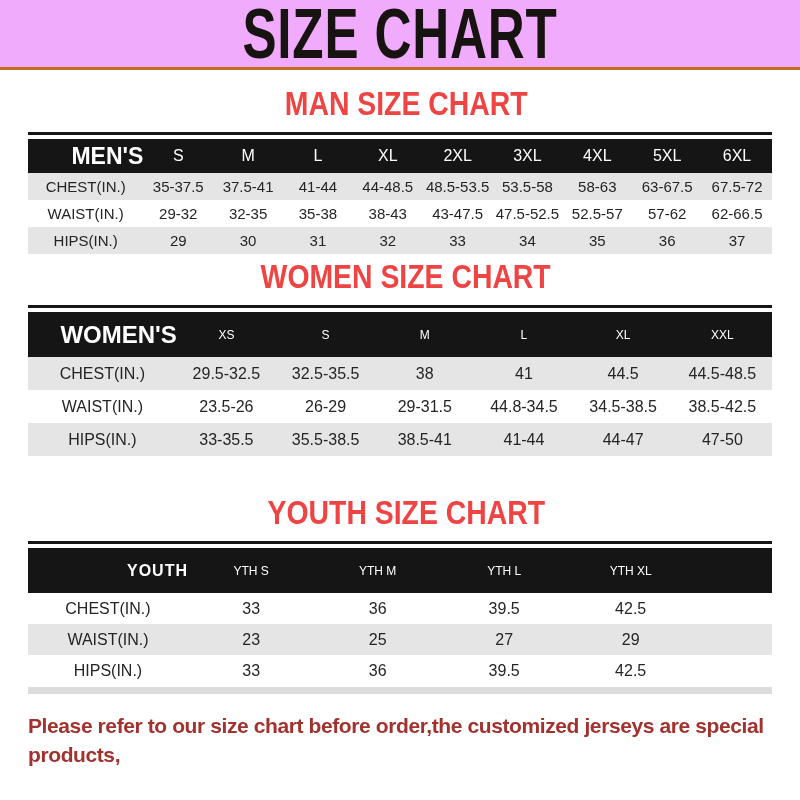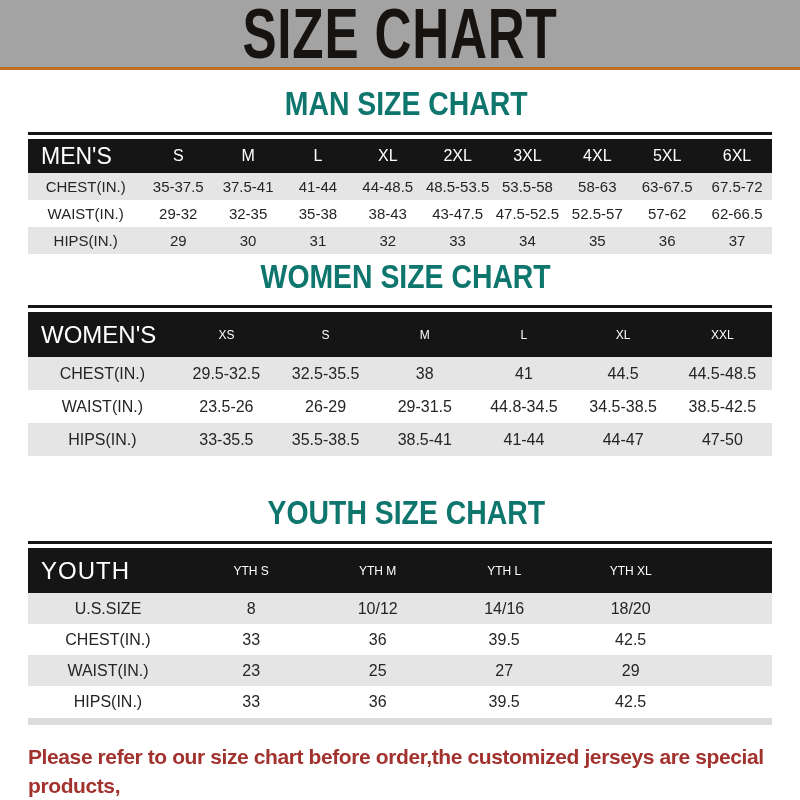--- a/index.html
+++ b/index.html
@@ -1,56 +1,56 @@
 <!DOCTYPE html>
 <html><head>
 <meta charset="utf-8">
 <style>
   * { margin:0; padding:0; box-sizing:border-box; }
   html,body { width:800px; height:800px; overflow:hidden; background:#ffffff;
               font-family:"Liberation Sans", sans-serif; }
 
   
-  .banner { height:70px; background:#a3a3a3; display:flex; align-items:center;
+  .banner { height:70px; background:#f0abfc; display:flex; align-items:center;
             justify-content:center; border-bottom:3px solid #C06E21; }
   .banner-title { font-weight:bold; font-size:64px; color:#161311;
                   transform:scale(0.80,1.10); letter-spacing:1px; white-space:nowrap; }
 
   
-  .section-title { text-align:center; font-weight:bold; color:#0f766e;padding-left:12px; }
+  .section-title { text-align:center; font-weight:bold; color:#ef4444;padding-left:12px; }
   .section-title .cond { display:inline-block; font-size:33px; transform:scaleX(0.86);
                          letter-spacing:0px; white-space:nowrap; }
   .st-1 { margin-top:15px; }
   .st-2 { margin-top:4px; }
   .st-3 { margin-top:38px; }
 
   .thin-line { width:744px; height:3px; background:#161616; margin:9px auto 4px auto; }
 
   
   table.size-table { width:744px; margin:0 auto; border-collapse:collapse;
                      table-layout:fixed; }
   table.size-table thead tr { background:#151515; color:#ffffff; }
-  th.hdr-label { text-align:left; padding-left:13px; font-weight:normal; white-space:nowrap; }
+  th.hdr-label { text-align:right; padding-left:13px; font-weight:bold; white-space:nowrap; }
   th.col-hdr   { font-weight:normal; text-align:center; }
   tbody td { text-align:center; color:#252525; white-space:nowrap; }
   td.row-label { }
   tr.stripe { background:#E5E5E5; }
   th.spacer, td.spacer-cell { }
 
   
   table.men thead tr { height:34px; }
   table.men th.hdr-label { font-size:23px; width:15.5%; }
   table.men th.col-hdr { font-size:16px; }
   table.men tbody tr { height:27px; }
   table.men tbody td { font-size:15px; }
 
   
   table.women thead tr, table.youth thead tr { height:45px; }
   table.women th.hdr-label { font-size:24px; width:20%;margin-top:44px; }
-  table.youth th.hdr-label { font-size:24px; width:21.5%; letter-spacing:1px; }
+  table.youth th.hdr-label { font-size:16px; width:21.5%; letter-spacing:1px; }
   table.women th.col-hdr, table.youth th.col-hdr { font-size:12px; }
   table.women tbody tr { height:33px; }
   table.youth tbody tr { height:31px; }
   table.women tbody td, table.youth tbody td { font-size:16px; }
   table.youth th.spacer { width:10.5%; }
 
   .table-footer { width:744px; height:7px; background:#DCDCDC; margin:1px auto 0 auto; }
 
   
   .disclaimer { margin:17px 0 0 28px; color:#A2322E; font-weight:bold;
@@ -178,28 +178,20 @@
       <tr>
         <th class="hdr-label">YOUTH</th>
         <th class="col-hdr">YTH S</th>
         <th class="col-hdr">YTH M</th>
         <th class="col-hdr">YTH L</th>
         <th class="col-hdr">YTH XL</th>
         <th class="spacer"></th>
       </tr>
     </thead>
     <tbody>
-      <tr class="stripe">
-        <td class="row-label">U.S.SIZE</td>
-        <td>8</td>
-        <td>10/12</td>
-        <td>14/16</td>
-        <td>18/20</td>
-        <td class="spacer-cell"></td>
-      </tr>
       <tr>
         <td class="row-label">CHEST(IN.)</td>
         <td>33</td>
         <td>36</td>
         <td>39.5</td>
         <td>42.5</td>
         <td class="spacer-cell"></td>
       </tr>
       <tr class="stripe">
         <td class="row-label">WAIST(IN.)</td>

